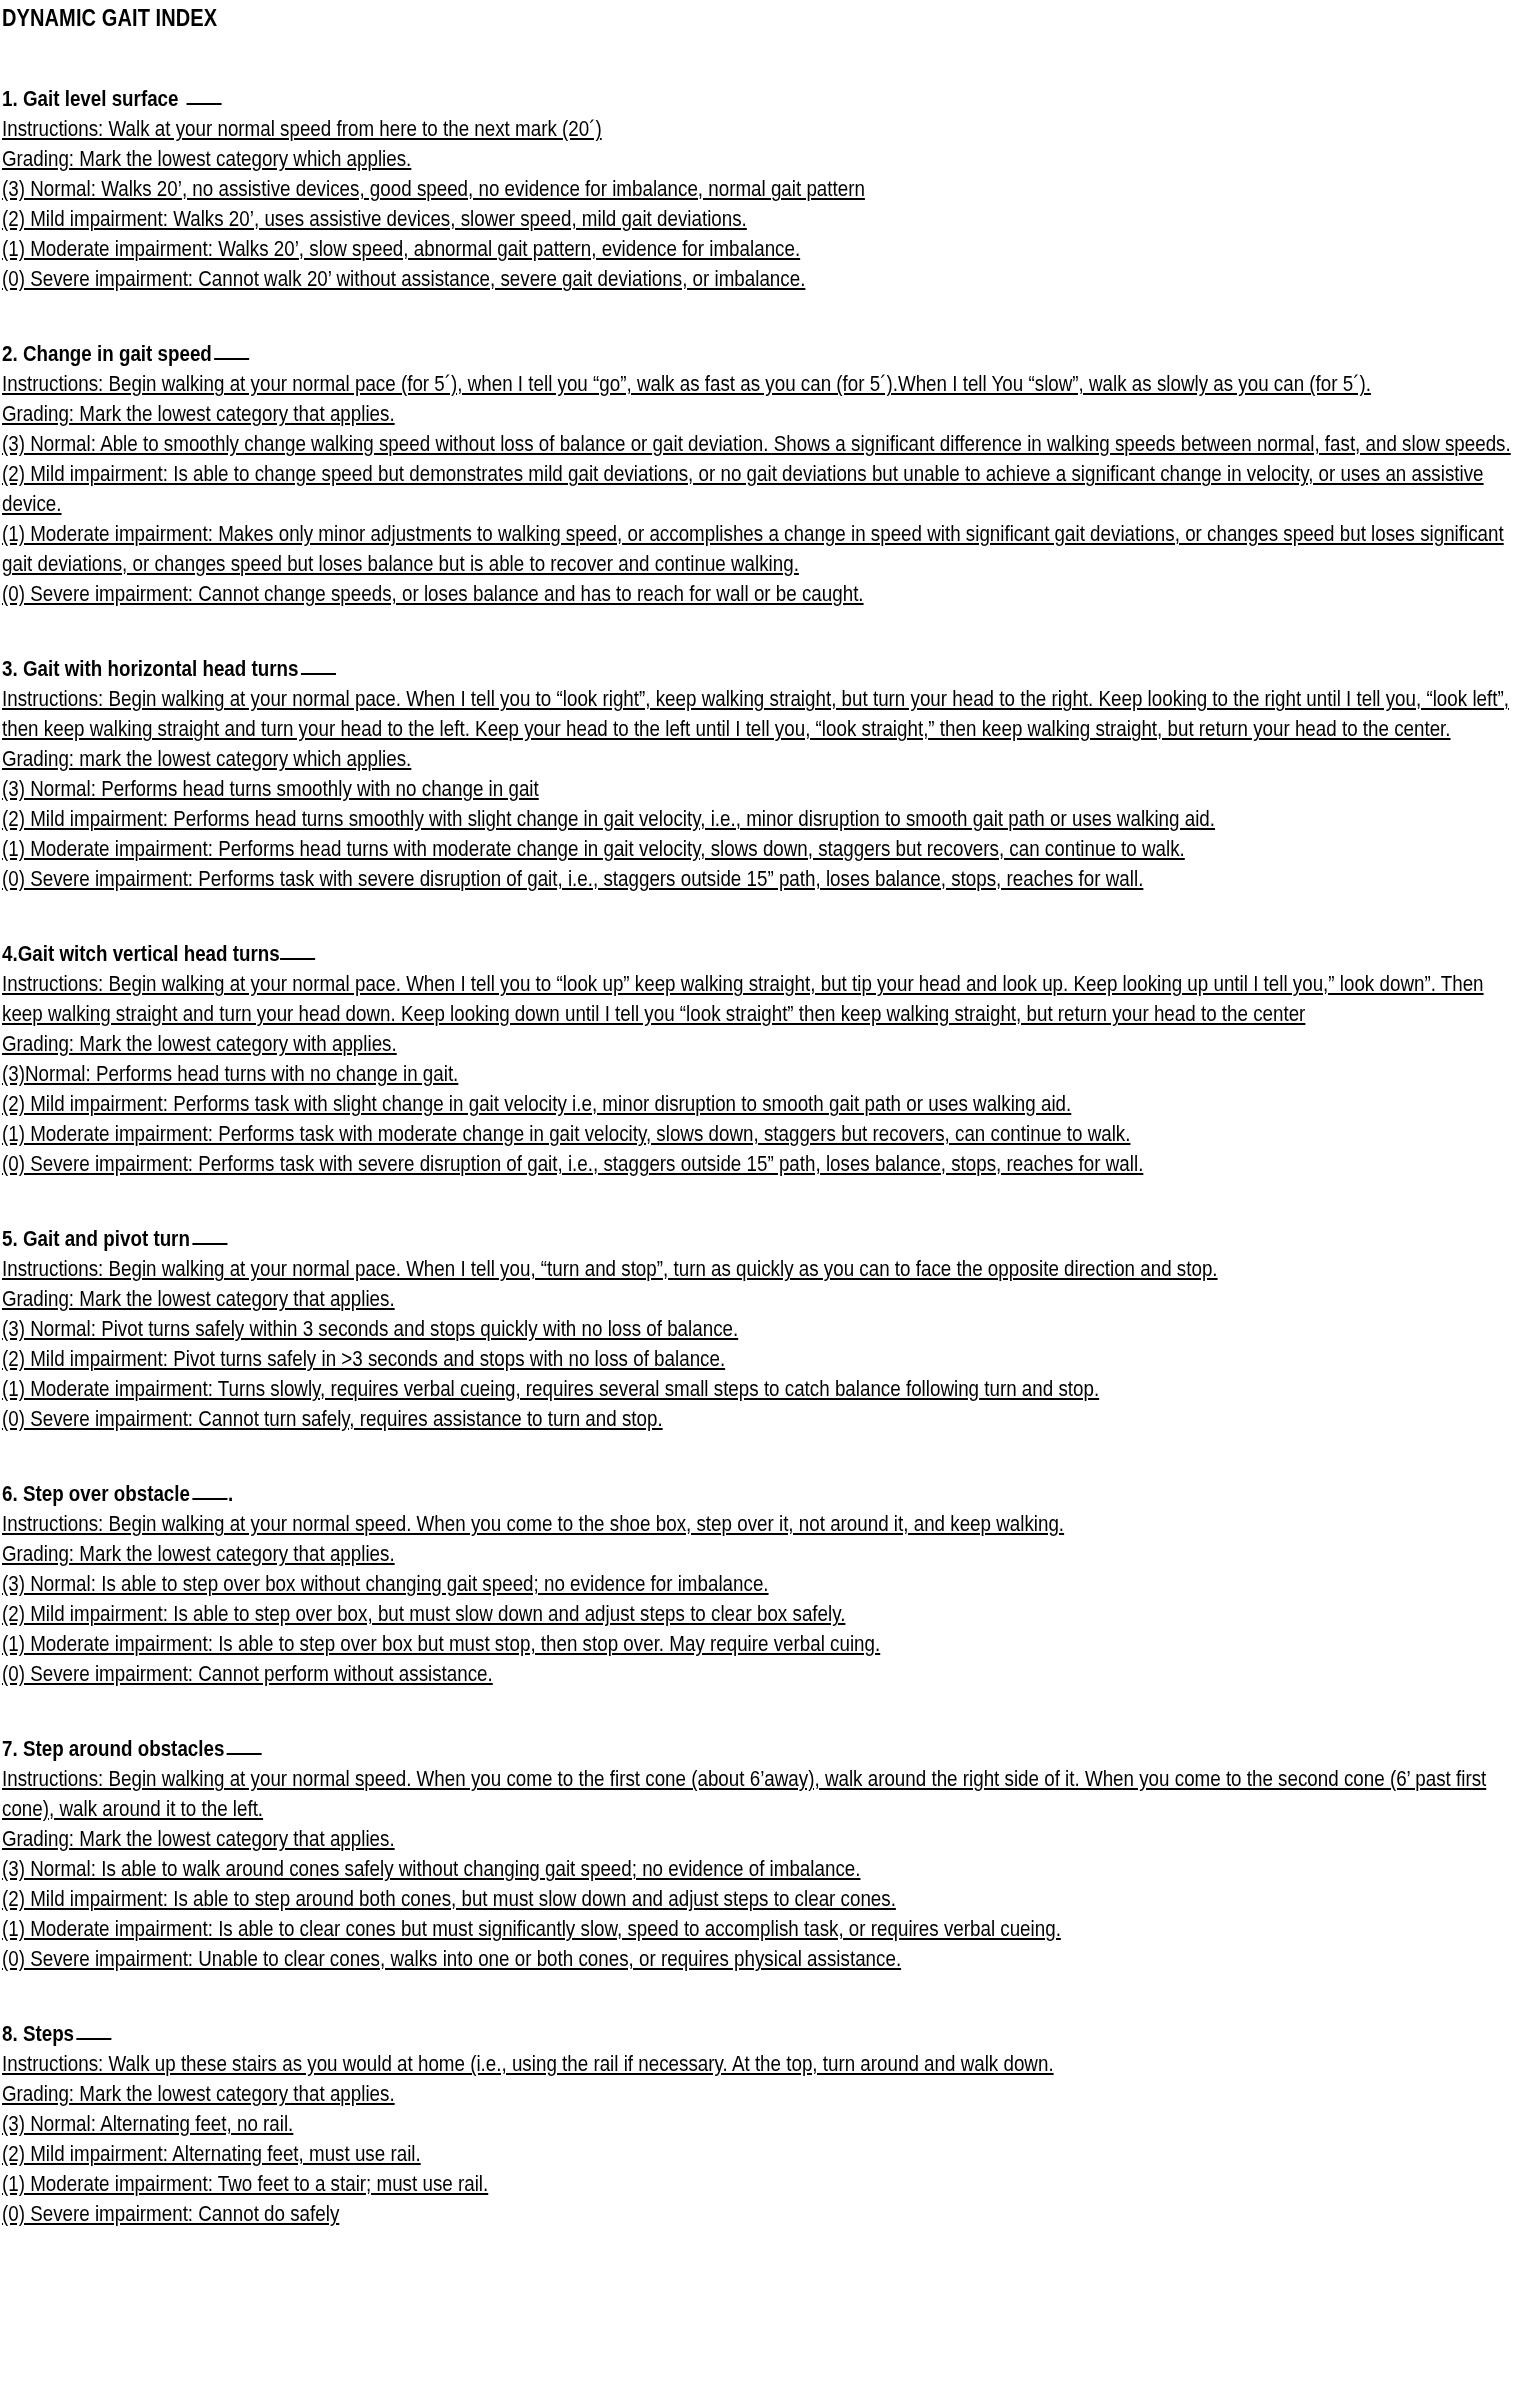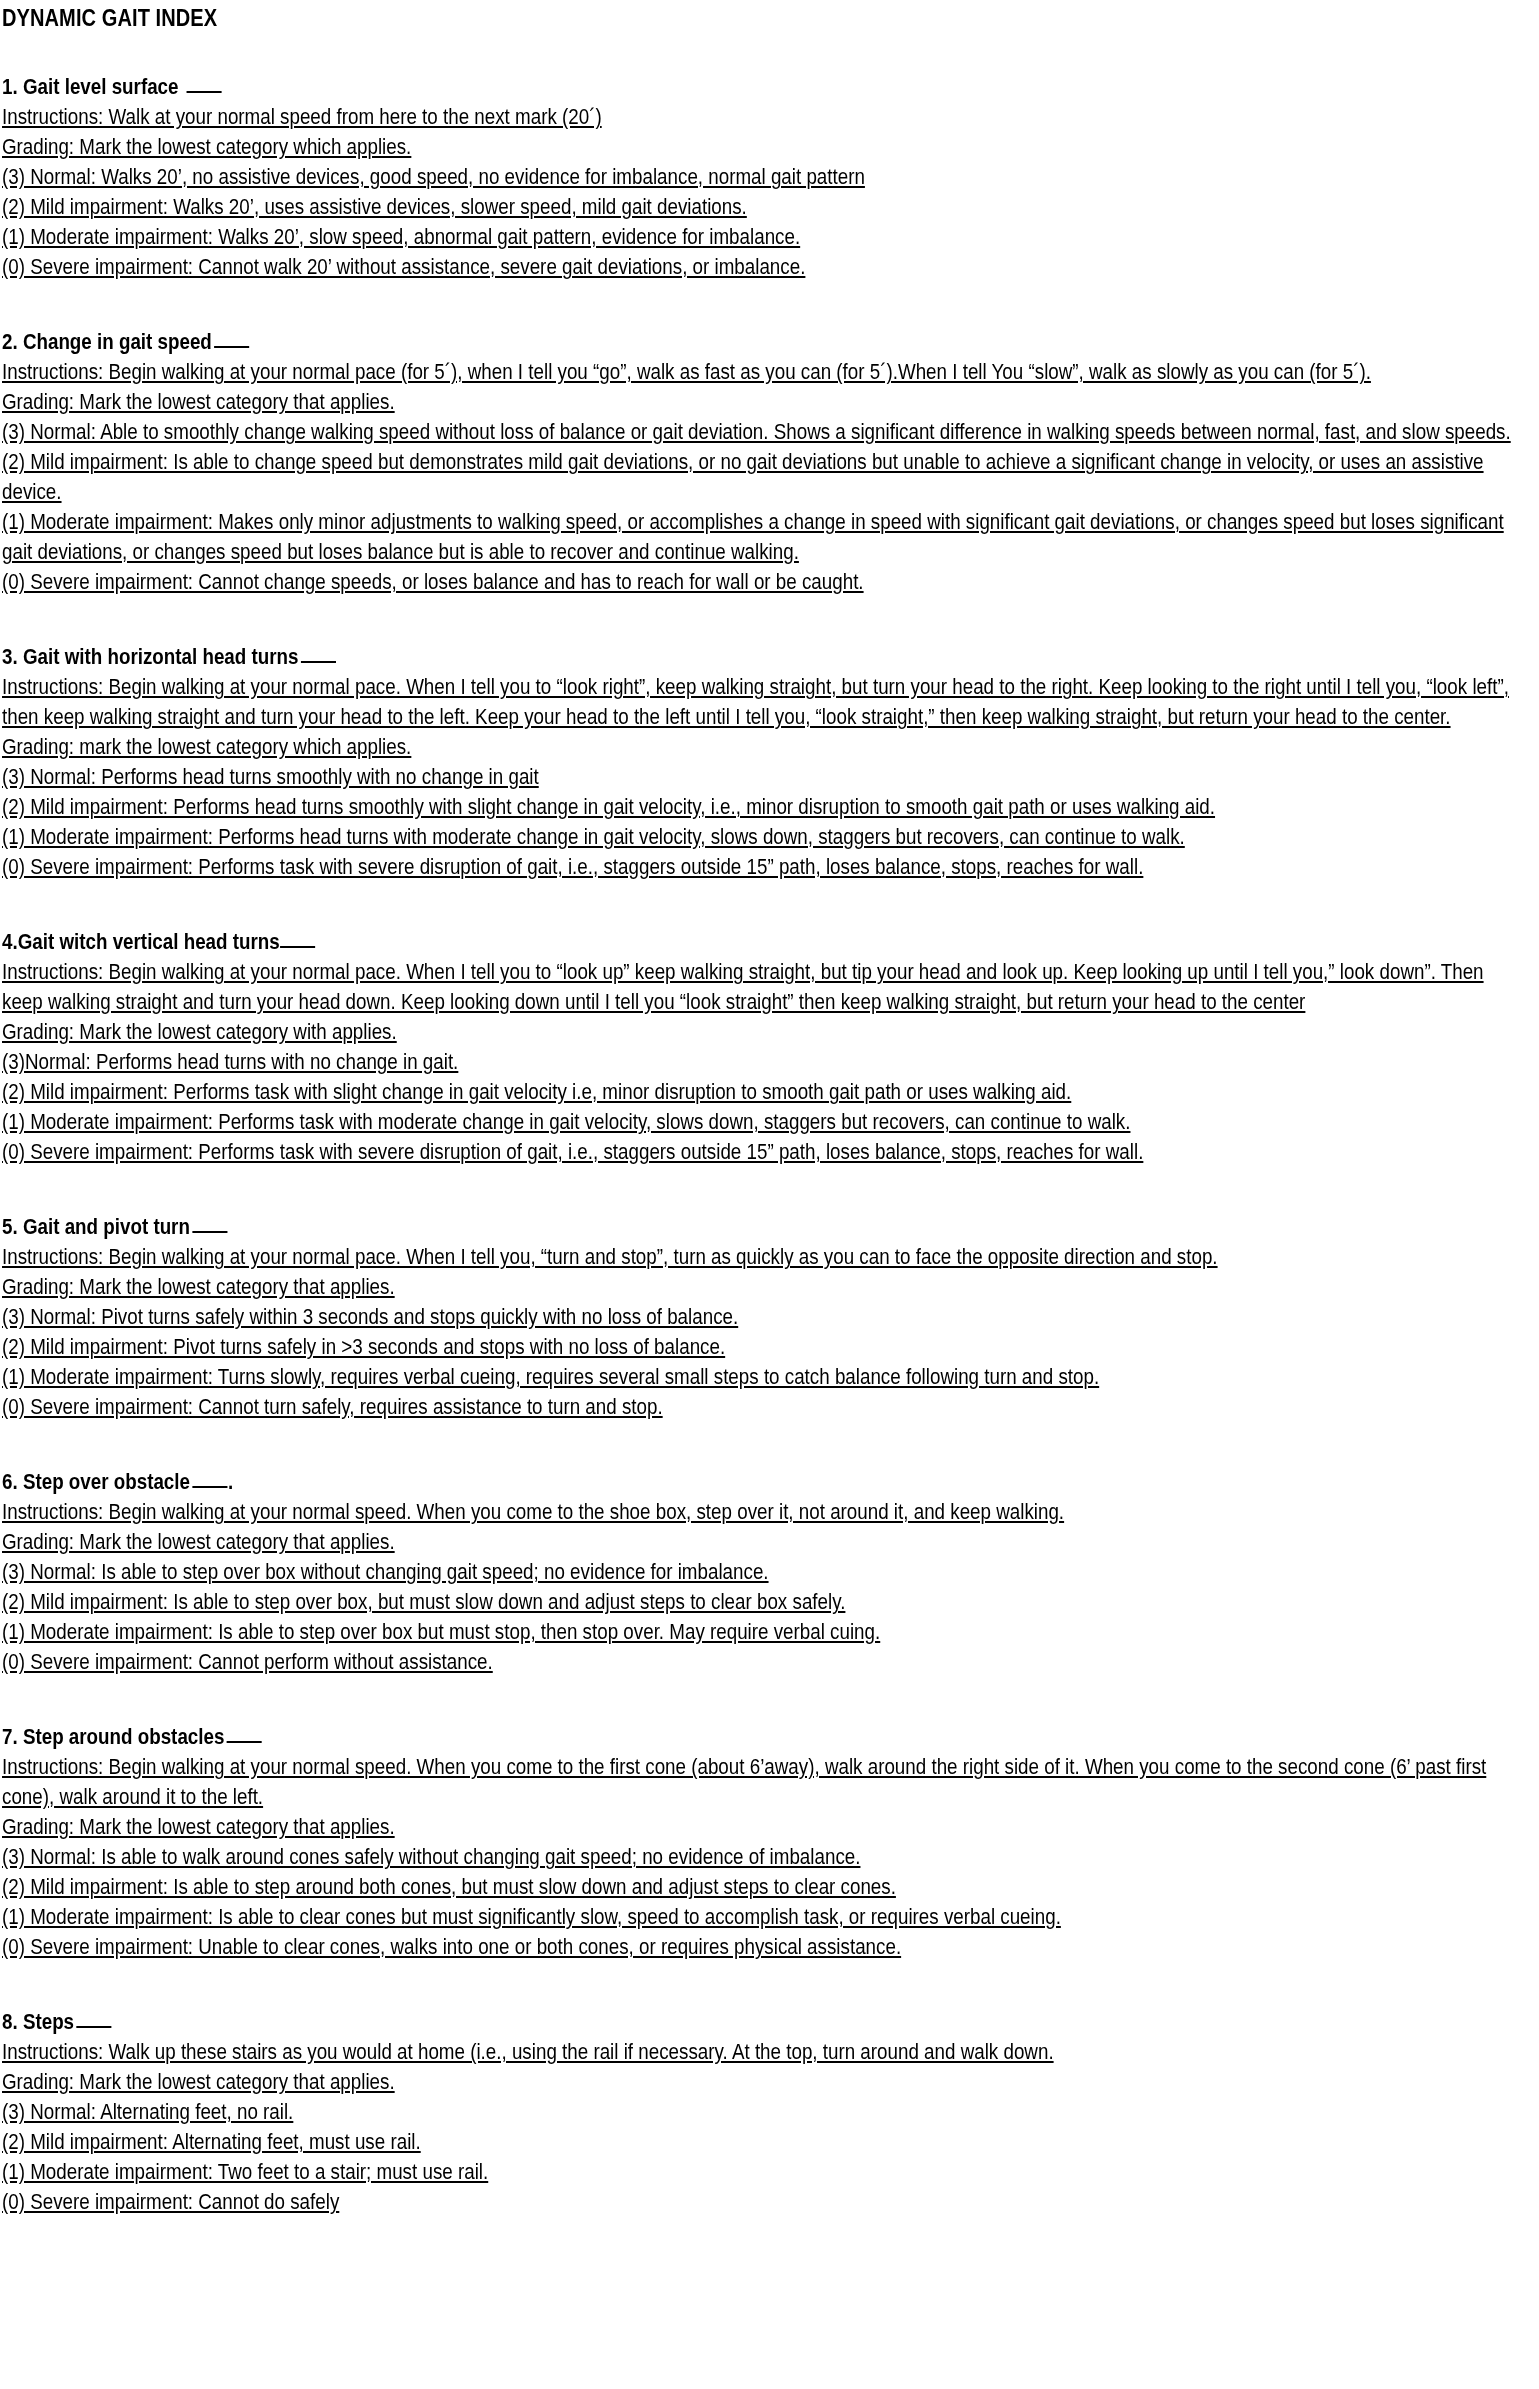--- a/index.html
+++ b/index.html
@@ -36,21 +36,21 @@
     font-size: 24px;
     font-weight: bold;
     letter-spacing: 0.1px;
     line-height: 29px;
     margin: 0 0 4.4px 0;
   }
   .spacer-title {
     height: 36px;
   }
   .section {
-    margin: 0 0 0 0;
+    margin: 12px 0 0 0;
   }
   .section + .section {
     margin-top: 45px;
   }
   .sec-heading {
     font-size: 22.5px;
     font-weight: bold;
     line-height: 30px;
     margin: 0;
     white-space: nowrap;

